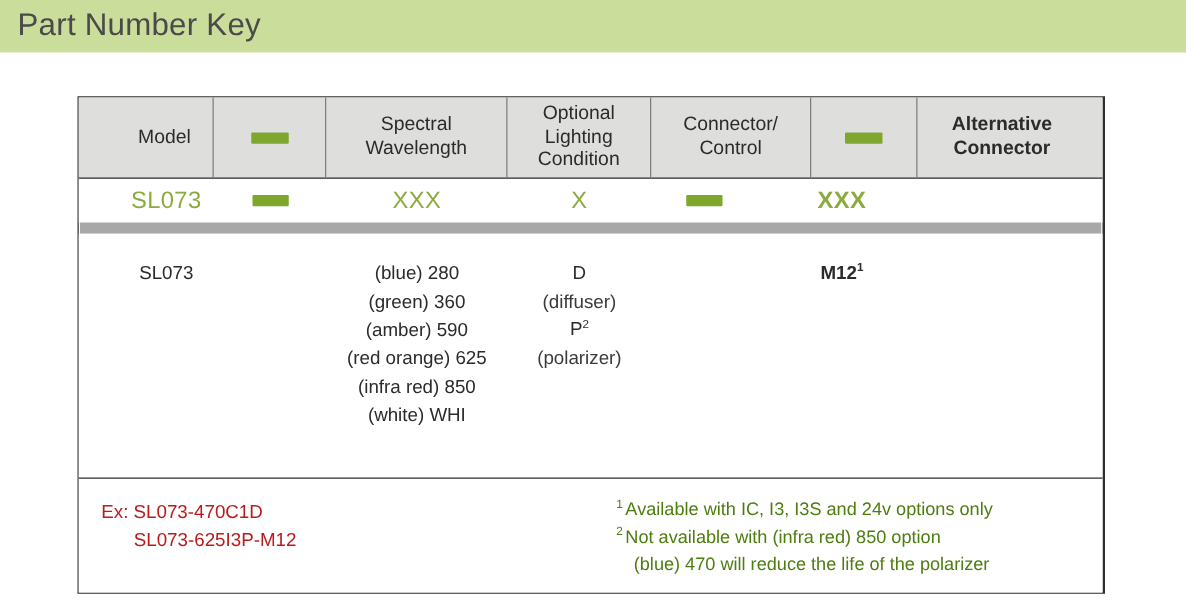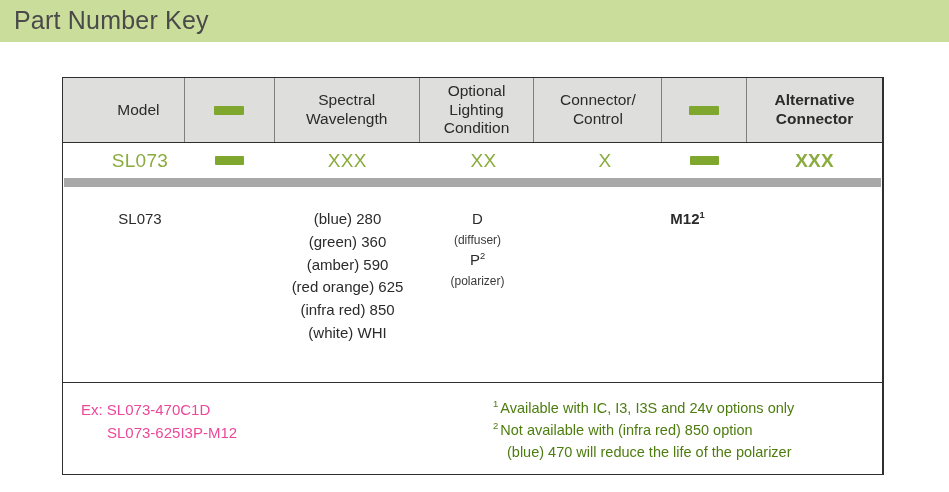--- a/index.html
+++ b/index.html
@@ -99,21 +99,21 @@
     display: flex;
     flex-direction: column;
     align-items: center;
     padding-top: 21px;
     text-align: center;
     font-size: 15px;
     color: #2b2b2b;
     line-height: 1.52;
   }
   .body-cell .small {
-    font-size: 12px;
+    font-size: 15px;
     color: #3a3a3a;
     line-height: 1.5;
   }
   .body-cell .opt { white-space: nowrap; }
   sup {
     font-size: 0.62em;
     vertical-align: super;
     line-height: 0;
   }
 
@@ -122,21 +122,21 @@
     position: relative;
     display: flex;
     height: 92px;
     border-top: 1px solid #2f2f2f;
     background: #ffffff;
   }
   .notes-left {
     width: 430px;
     padding: 15px 0 0 18px;
     font-size: 15px;
-    color: #ec4899;
+    color: #b91c1c;
     line-height: 1.55;
   }
   .notes-left .ex-line2 { padding-left: 26px; }
   .notes-right {
     flex: 1;
     padding: 14px 0 0 0;
     font-size: 14.5px;
     color: #4d7c0f;
     line-height: 1.52;
   }
@@ -159,21 +159,21 @@
   }
   .dash-sm {
     display: inline-block;
     width: 29px;
     height: 9px;
     background: #7fa72e;
     border-radius: 1px;
   }
 
   
-  .c1 { width: 122px; padding-left: 32px; }
+  .c1 { width: 108px; padding-left: 32px; }
   .c2 { width: 90px; }
   .c3 { width: 145px; }
   .c4 { width: 128px; }
   .c5 { width: 115px; }
   .c6 { width: 85px; }
   .c7 { width: 135px; font-weight: bold; }
 </style>
 </head>
 <body>
 
@@ -221,21 +221,20 @@
         </span>
       </div>
     </div>
 
     <div class="code-row">
       <div class="code-cell c1">SL073</div>
       <div class="code-cell c2">
         <span class="dash-sm"></span>
       </div>
       <div class="code-cell c3">XXX</div>
-      <div class="code-cell c4">XX</div>
       <div class="code-cell c5">X</div>
       <div class="code-cell c6">
         <span class="dash-sm"></span>
       </div>
       <div class="code-cell c7">XXX</div>
     </div>
 
     <div class="gray-bar"></div>
 
     <div class="body-row">

